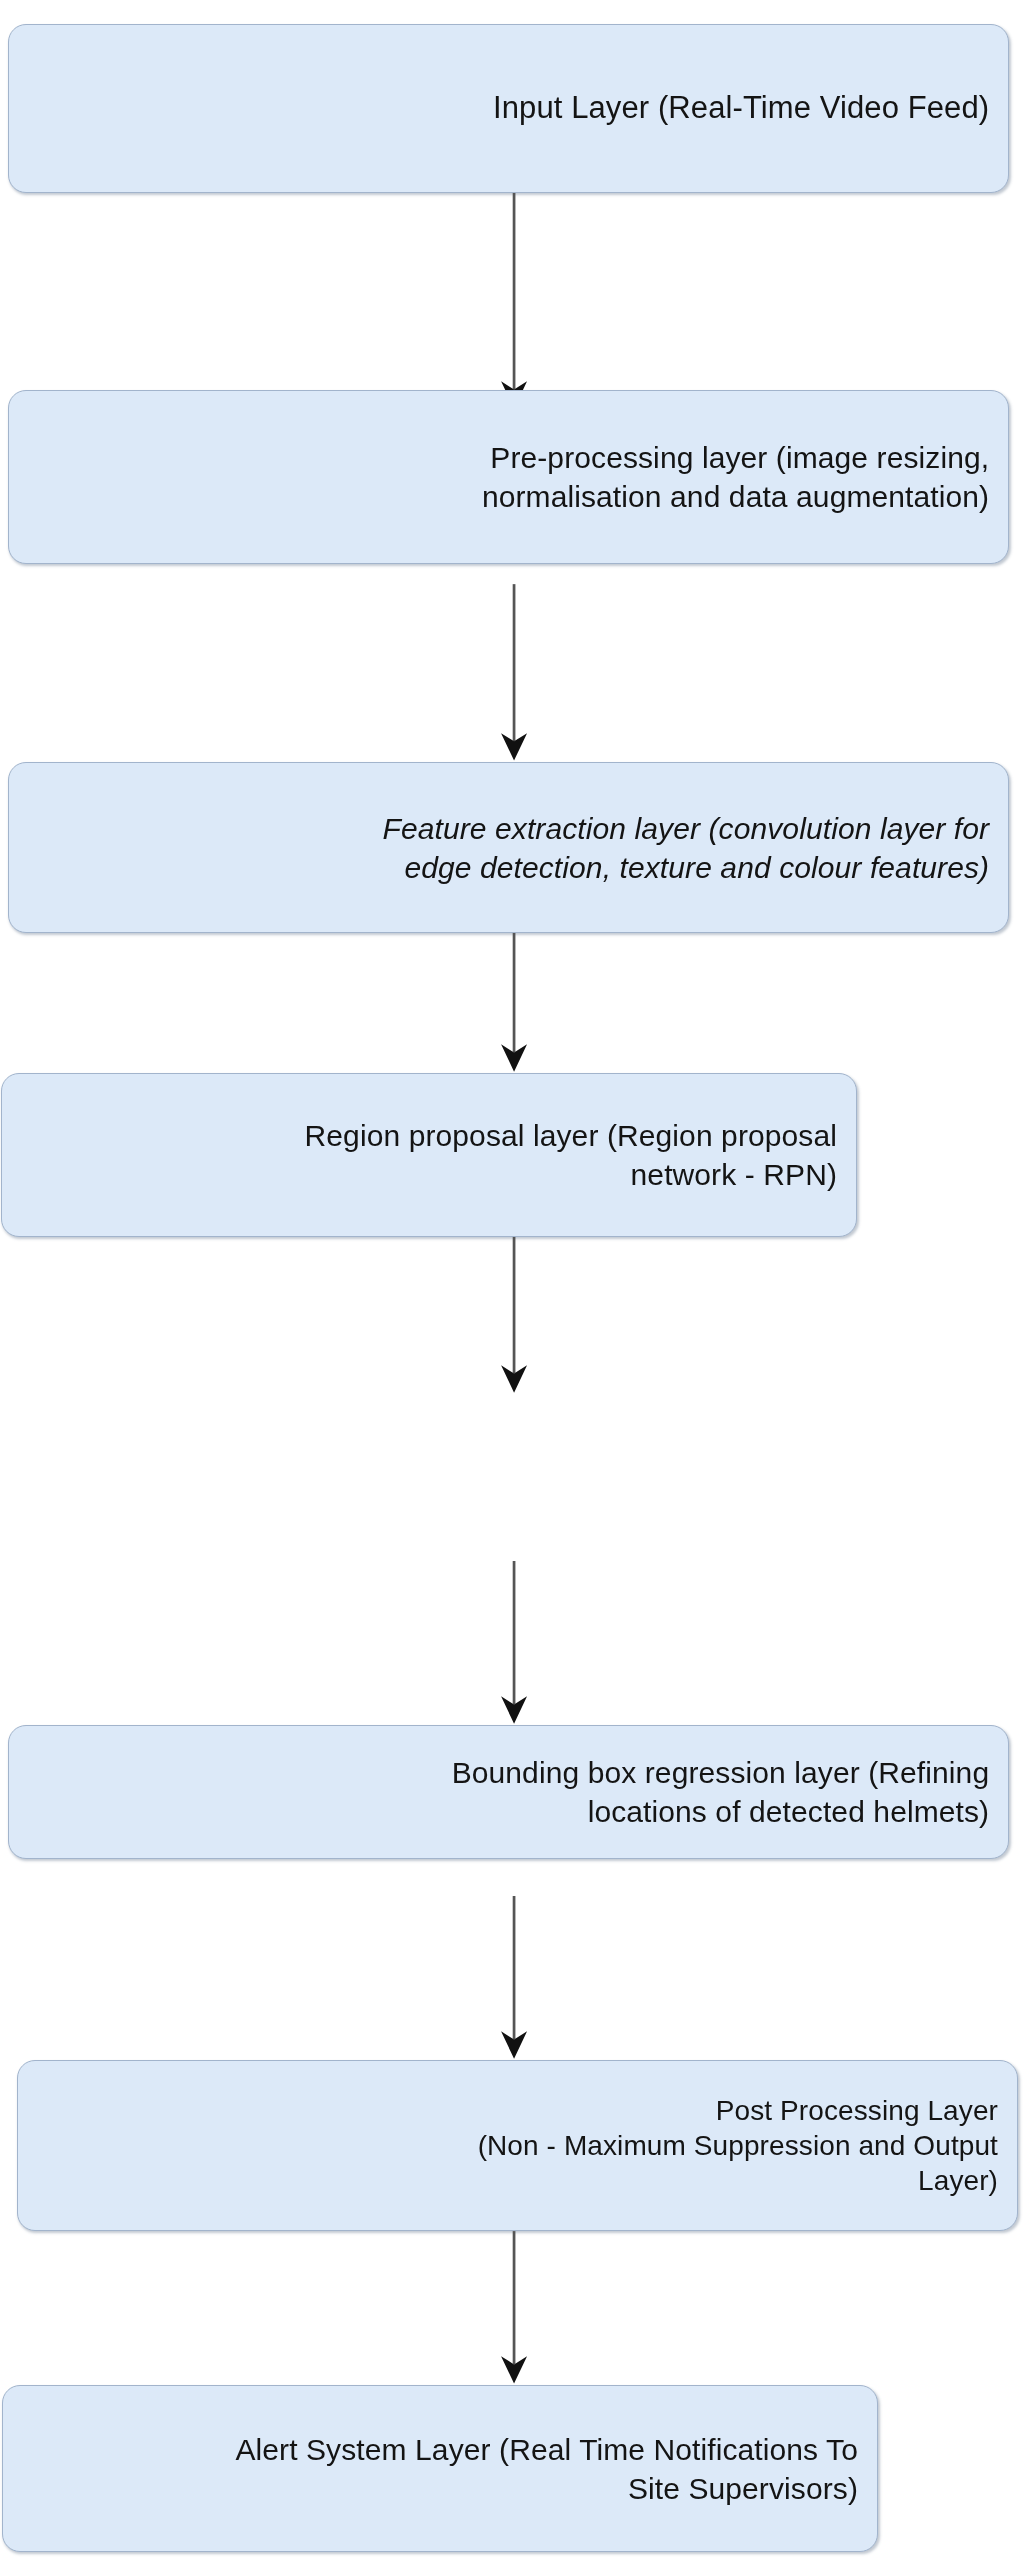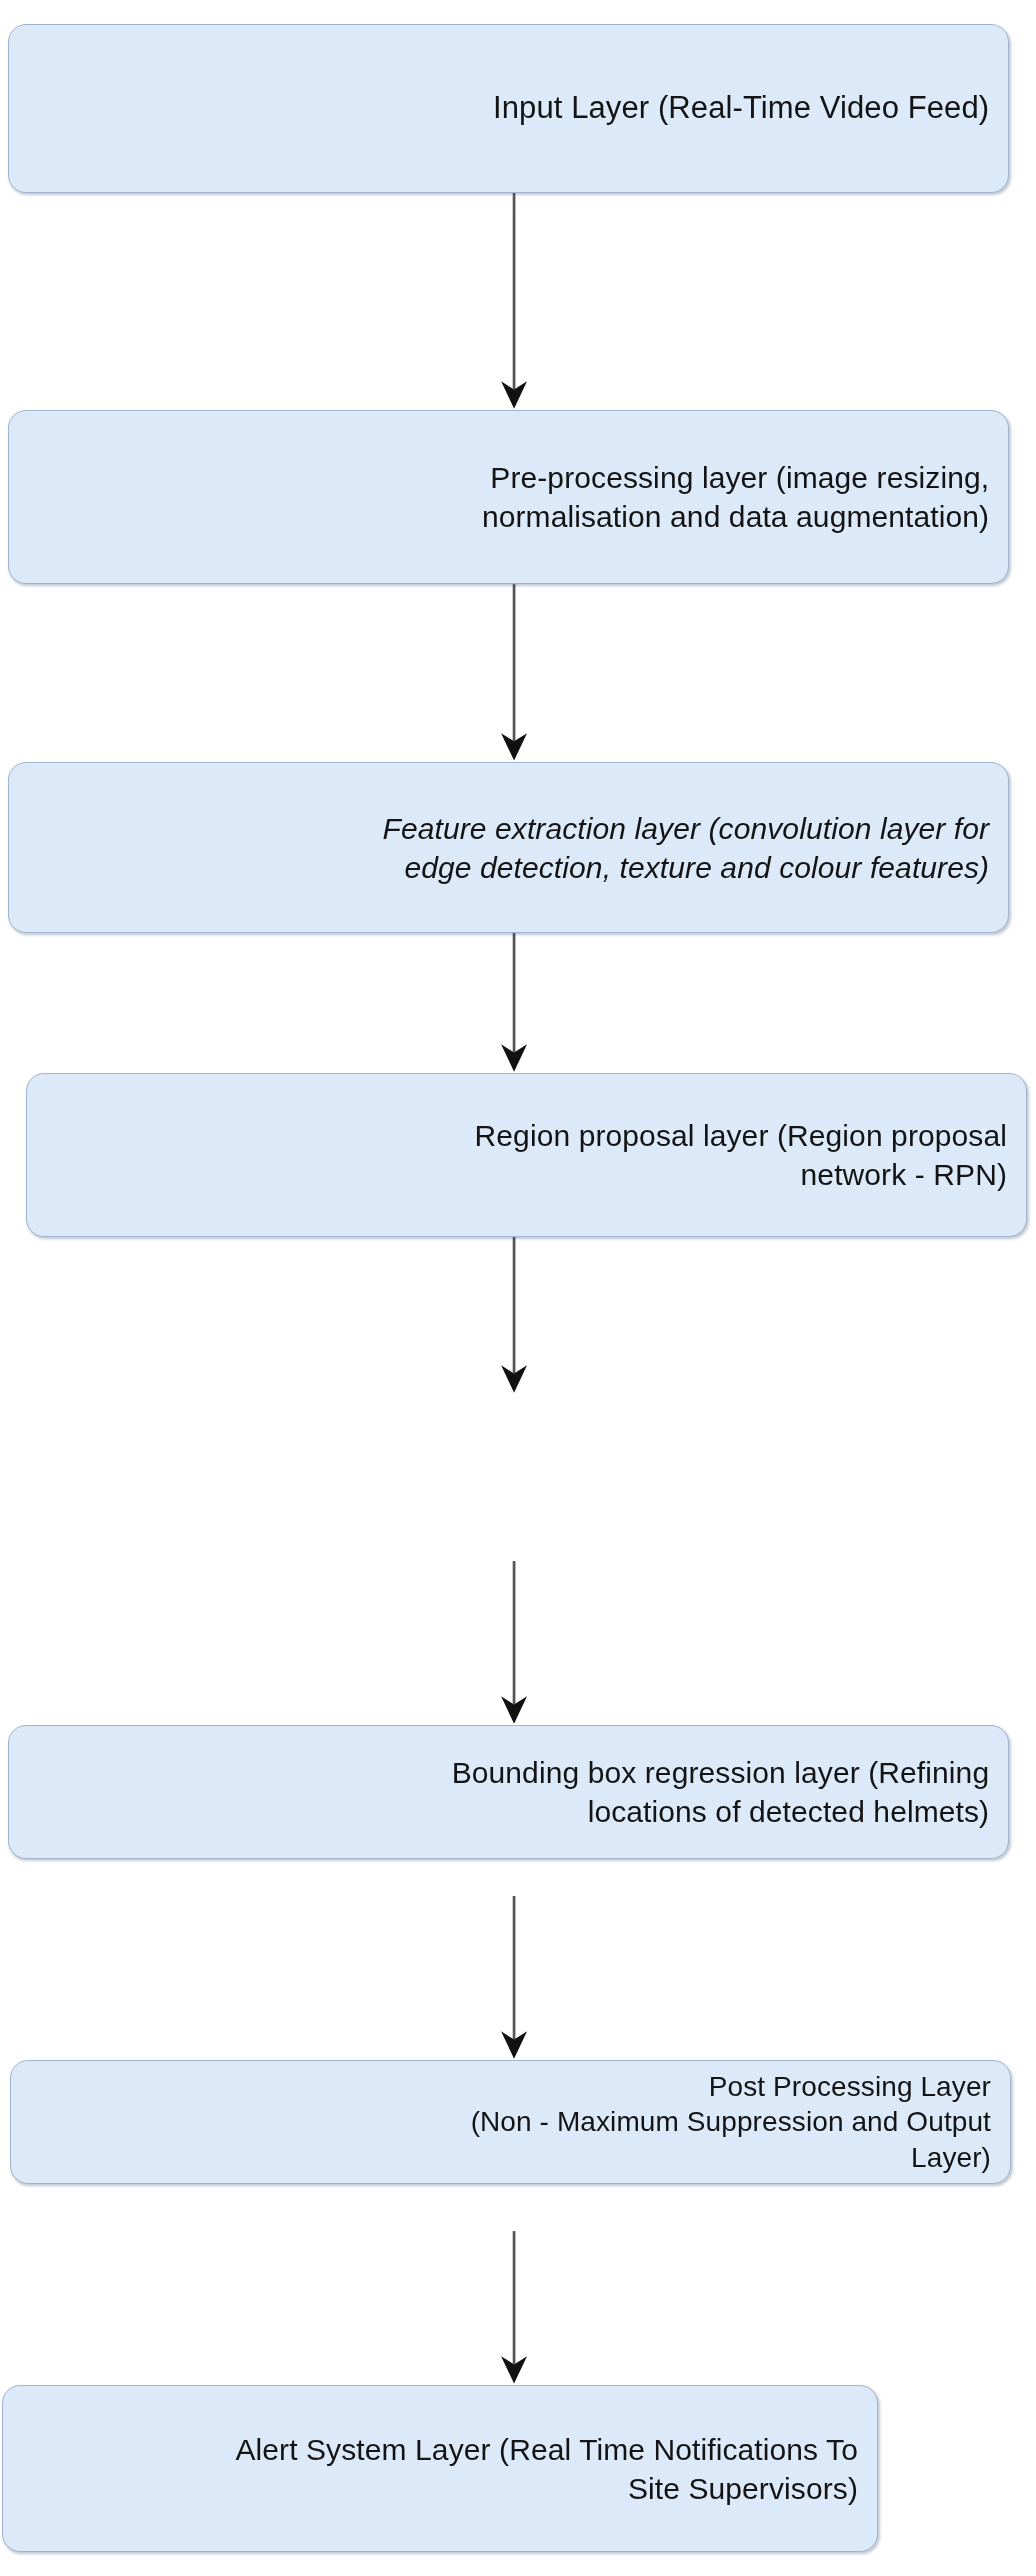--- a/index.html
+++ b/index.html
@@ -68,21 +68,21 @@
     <span class="node-label">Input Layer (Real-Time Video Feed)</span>
   </div>
 
   <div class="connector" style="top:193px; height:217px;">
     <svg width="1037" height="217" viewBox="0 0 1517 318" xmlns="http://www.w3.org/2000/svg">
       <line x1="752" y1="0" x2="752" y2="288" stroke="#555555" stroke-width="4"></line>
       <path d="M 752 316 L 733 276 L 752 288 L 771 276 Z" fill="#111111"></path>
     </svg>
   </div>
 
-  <div class="node size-md" style="left:8.2px; top:410px; width:1001px; height:174px;">
+  <div class="node size-md" style="left:8.2px; top:390px; width:1001px; height:174px;">
     <span class="node-label">Pre-processing layer (image resizing,
 normalisation and data augmentation)</span>
   </div>
 
   <div class="connector" style="top:584px; height:178px;">
     <svg width="1037" height="178" viewBox="0 0 1517 260" xmlns="http://www.w3.org/2000/svg">
       <line x1="752" y1="0" x2="752" y2="230" stroke="#555555" stroke-width="4"></line>
       <path d="M 752 258 L 733 218 L 752 230 L 771 218 Z" fill="#111111"></path>
     </svg>
   </div>
@@ -92,21 +92,21 @@
 edge detection, texture and colour features)</span>
   </div>
 
   <div class="connector" style="top:933px; height:140px;">
     <svg width="1037" height="140" viewBox="0 0 1517 205" xmlns="http://www.w3.org/2000/svg">
       <line x1="752" y1="0" x2="752" y2="175" stroke="#555555" stroke-width="4"></line>
       <path d="M 752 203 L 733 163 L 752 175 L 771 163 Z" fill="#111111"></path>
     </svg>
   </div>
 
-  <div class="node size-md" style="left:26px; top:1073px; width:1001px; height:164px;">
+  <div class="node size-md" style="left:1px; top:1073px; width:856px; height:164px;">
     <span class="node-label">Region proposal layer (Region proposal
 network - RPN)</span>
   </div>
 
   <div class="connector" style="top:1237px; height:157px;">
     <svg width="1037" height="157" viewBox="0 0 1517 230" xmlns="http://www.w3.org/2000/svg">
       <line x1="752" y1="0" x2="752" y2="200" stroke="#555555" stroke-width="4"></line>
       <path d="M 752 228 L 733 188 L 752 200 L 771 188 Z" fill="#111111"></path>
     </svg>
   </div>
@@ -124,21 +124,21 @@
 locations of detected helmets)</span>
   </div>
 
   <div class="connector" style="top:1896px; height:164px;">
     <svg width="1037" height="164" viewBox="0 0 1517 240" xmlns="http://www.w3.org/2000/svg">
       <line x1="752" y1="0" x2="752" y2="210" stroke="#555555" stroke-width="4"></line>
       <path d="M 752 238 L 733 198 L 752 210 L 771 198 Z" fill="#111111"></path>
     </svg>
   </div>
 
-  <div class="node size-sm" style="left:10px; top:2060px; width:1001px; height:124px;">
+  <div class="node size-sm" style="left:17px; top:2060px; width:1001px; height:171px;">
     <span class="node-label">Post Processing Layer
 (Non - Maximum Suppression and Output
 Layer)</span>
   </div>
 
   <div class="connector" style="top:2231px; height:154px;">
     <svg width="1037" height="154" viewBox="0 0 1517 225" xmlns="http://www.w3.org/2000/svg">
       <line x1="752" y1="0" x2="752" y2="195" stroke="#555555" stroke-width="4"></line>
       <path d="M 752 223 L 733 183 L 752 195 L 771 183 Z" fill="#111111"></path>
     </svg>

